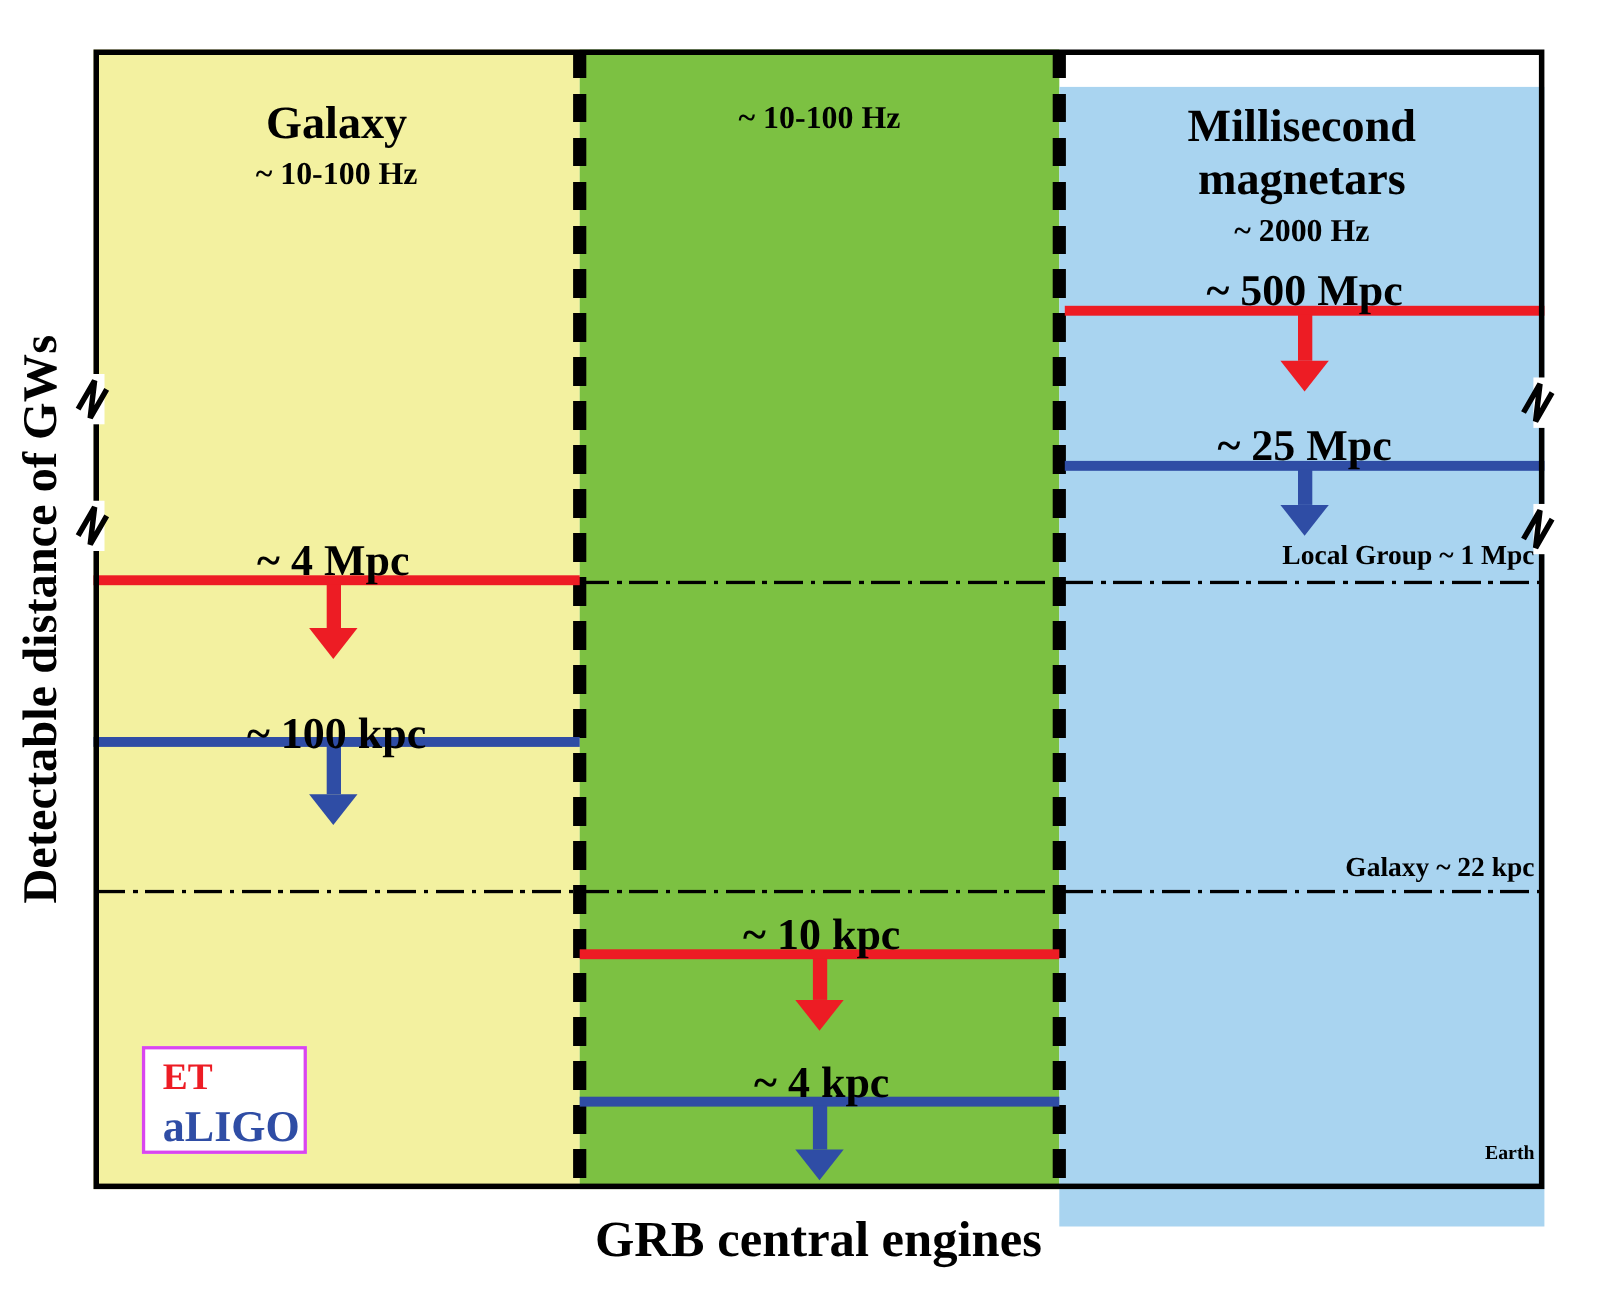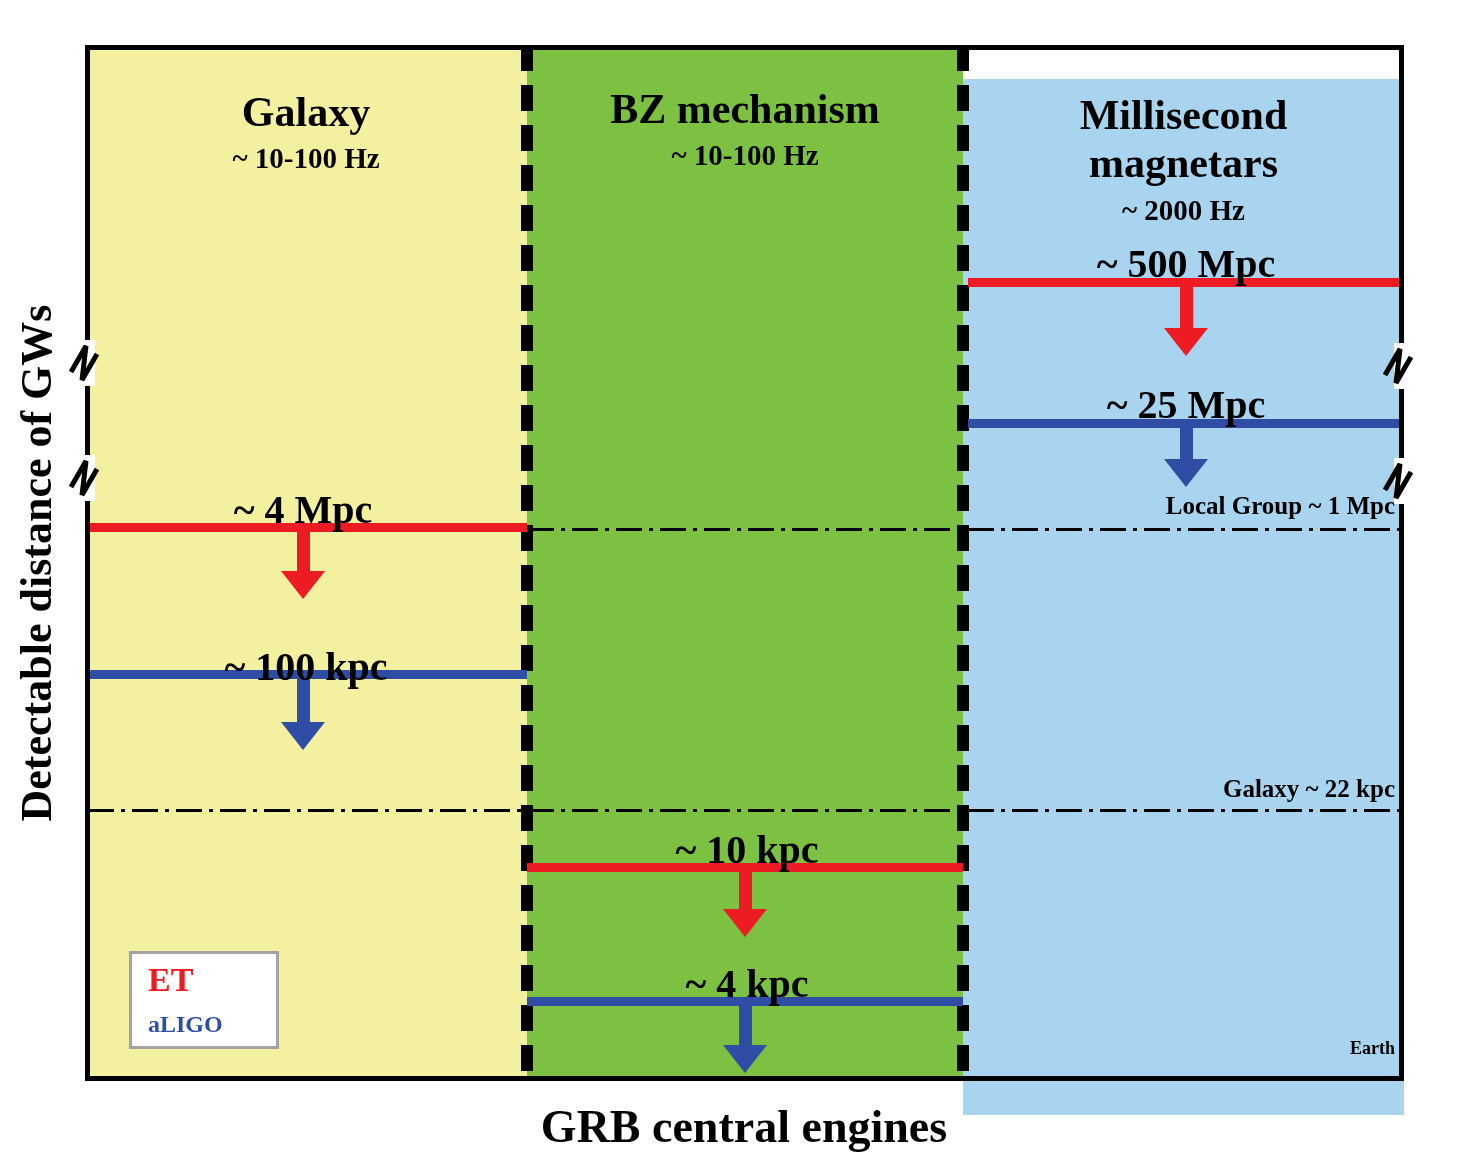--- a/index.html
+++ b/index.html
@@ -32,23 +32,23 @@
   .arrow.et .shaft{background:var(--et);}
   .arrow.et .head{border-top-color:var(--et);}
   .arrow.aligo .shaft{background:var(--aligo);}
   .arrow.aligo .head{border-top-color:var(--aligo);}
   
   .line-label{position:absolute;transform:translateX(-50%);font-weight:bold;font-size:40px;white-space:nowrap;}
   .ref-label{position:absolute;right:73px;font-weight:bold;font-size:25px;white-space:nowrap;}
   .earth-label{font-size:18px;}
   
   .legend{position:absolute;left:129px;top:951px;width:150px;height:98px;background:#fff;
-    border:3px solid #a3a3a3;box-sizing:border-box;padding:4px 16px;}
+    border:3px solid #d946ef;box-sizing:border-box;padding:4px 16px;}
   .legend .et-text{color:var(--et);font-weight:bold;font-size:34px;line-height:44px;}
-  .legend .aligo-text{color:var(--aligo);font-weight:bold;font-size:24px;line-height:44px;}
+  .legend .aligo-text{color:var(--aligo);font-weight:bold;font-size:40px;line-height:44px;}
   
   .y-axis-label{position:absolute;left:36px;top:563px;transform:translate(-50%,-50%) rotate(-90deg);
     font-weight:bold;font-size:44px;white-space:nowrap;}
   .x-axis-label{position:absolute;left:744px;top:1100px;transform:translateX(-50%);
     font-weight:bold;font-size:46px;white-space:nowrap;}
   
   .axis-break{position:absolute;width:44px;height:46px;}
 </style>
 </head>
 <body>
@@ -57,21 +57,20 @@
 
   <div class="panel" style="left:85px;width:442px;background:var(--panel-yellow);">
     <div class="panel-header" style="padding-top:43px;">
       <div class="panel-title">Galaxy</div>
       <div class="panel-freq">~ 10-100 Hz</div>
     </div>
   </div>
 
   <div class="panel" style="left:527px;width:436px;background:var(--panel-green);">
     <div class="panel-header" style="padding-top:40px;">
-      <div class="panel-title">BZ mechanism</div>
       <div class="panel-freq">~ 10-100 Hz</div>
     </div>
   </div>
 
   <div class="panel" style="left:963px;width:441px;background:var(--panel-blue);margin-top:34px;">
     <div class="panel-header" style="padding-top:12px;">
       <div class="panel-title" style="max-width:360px;">Millisecond magnetars</div>
       <div class="panel-freq">~ 2000 Hz</div>
     </div>
   </div>

